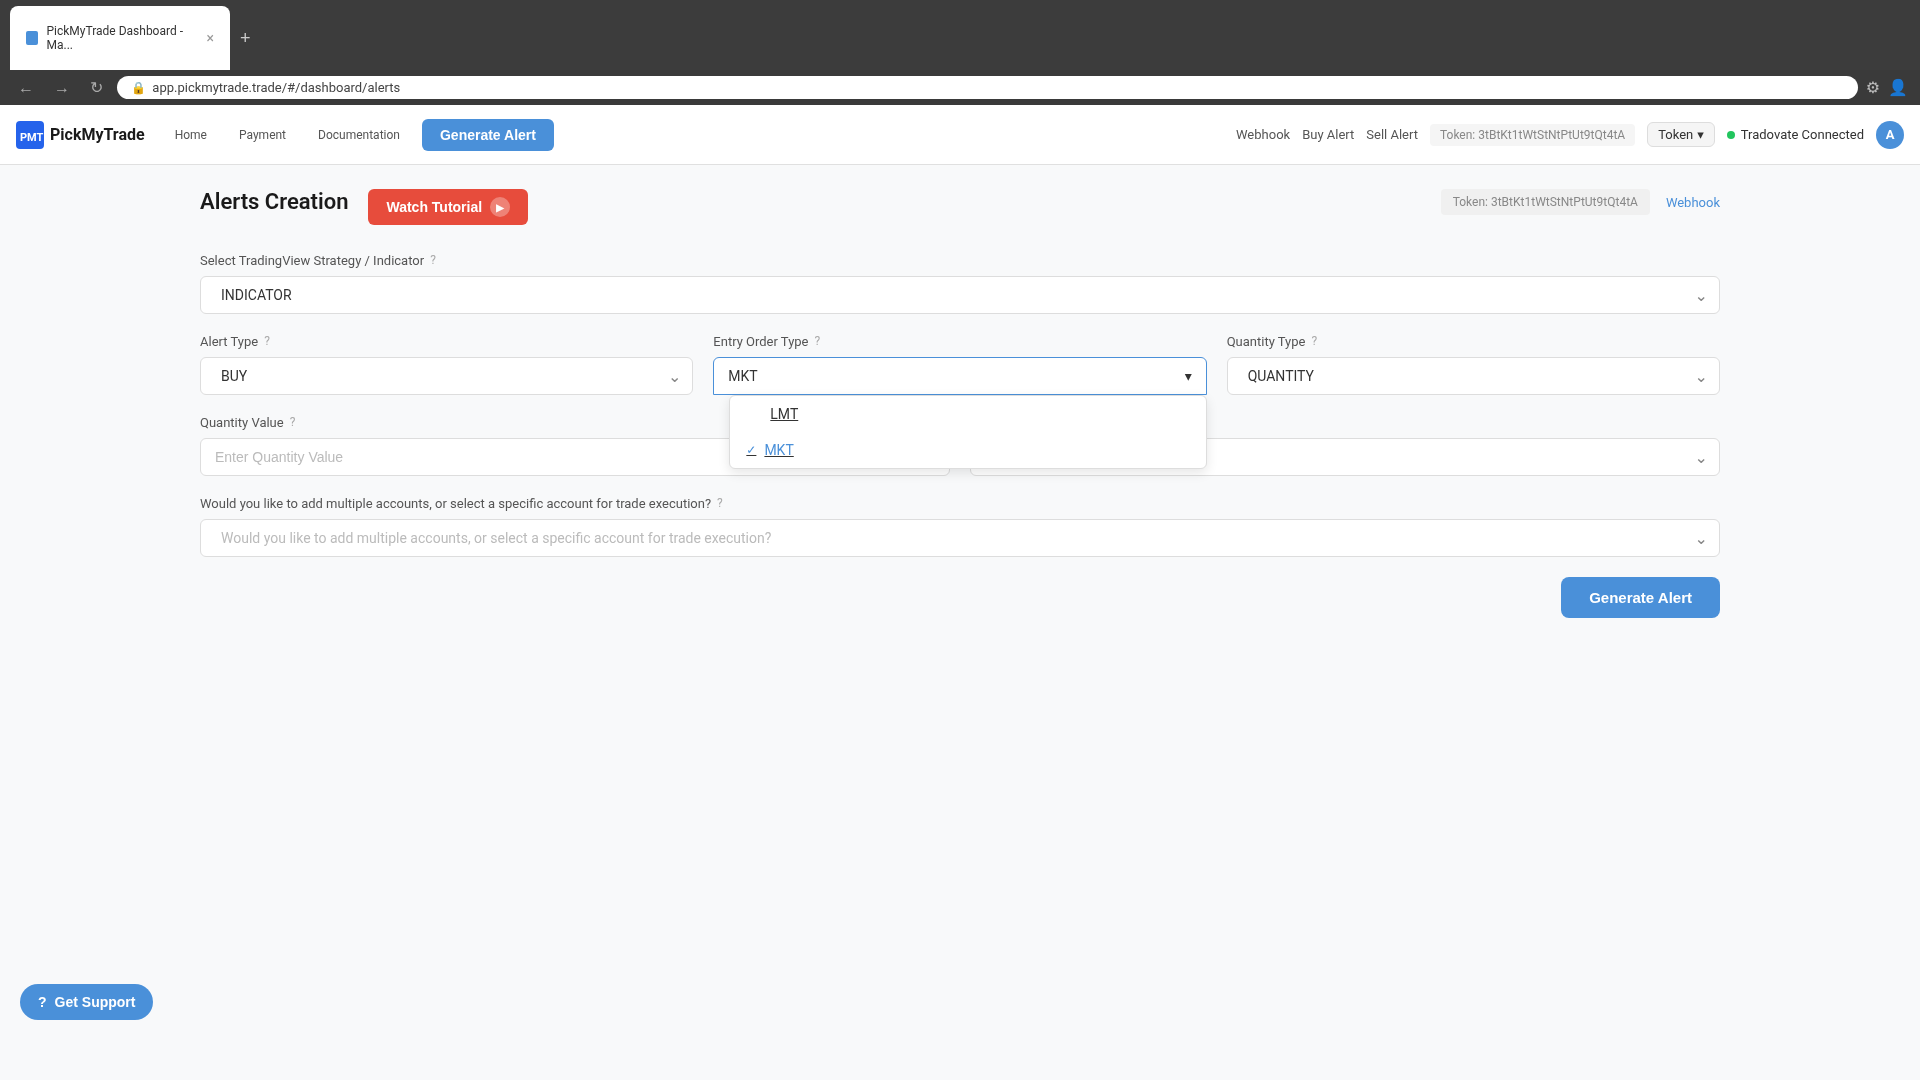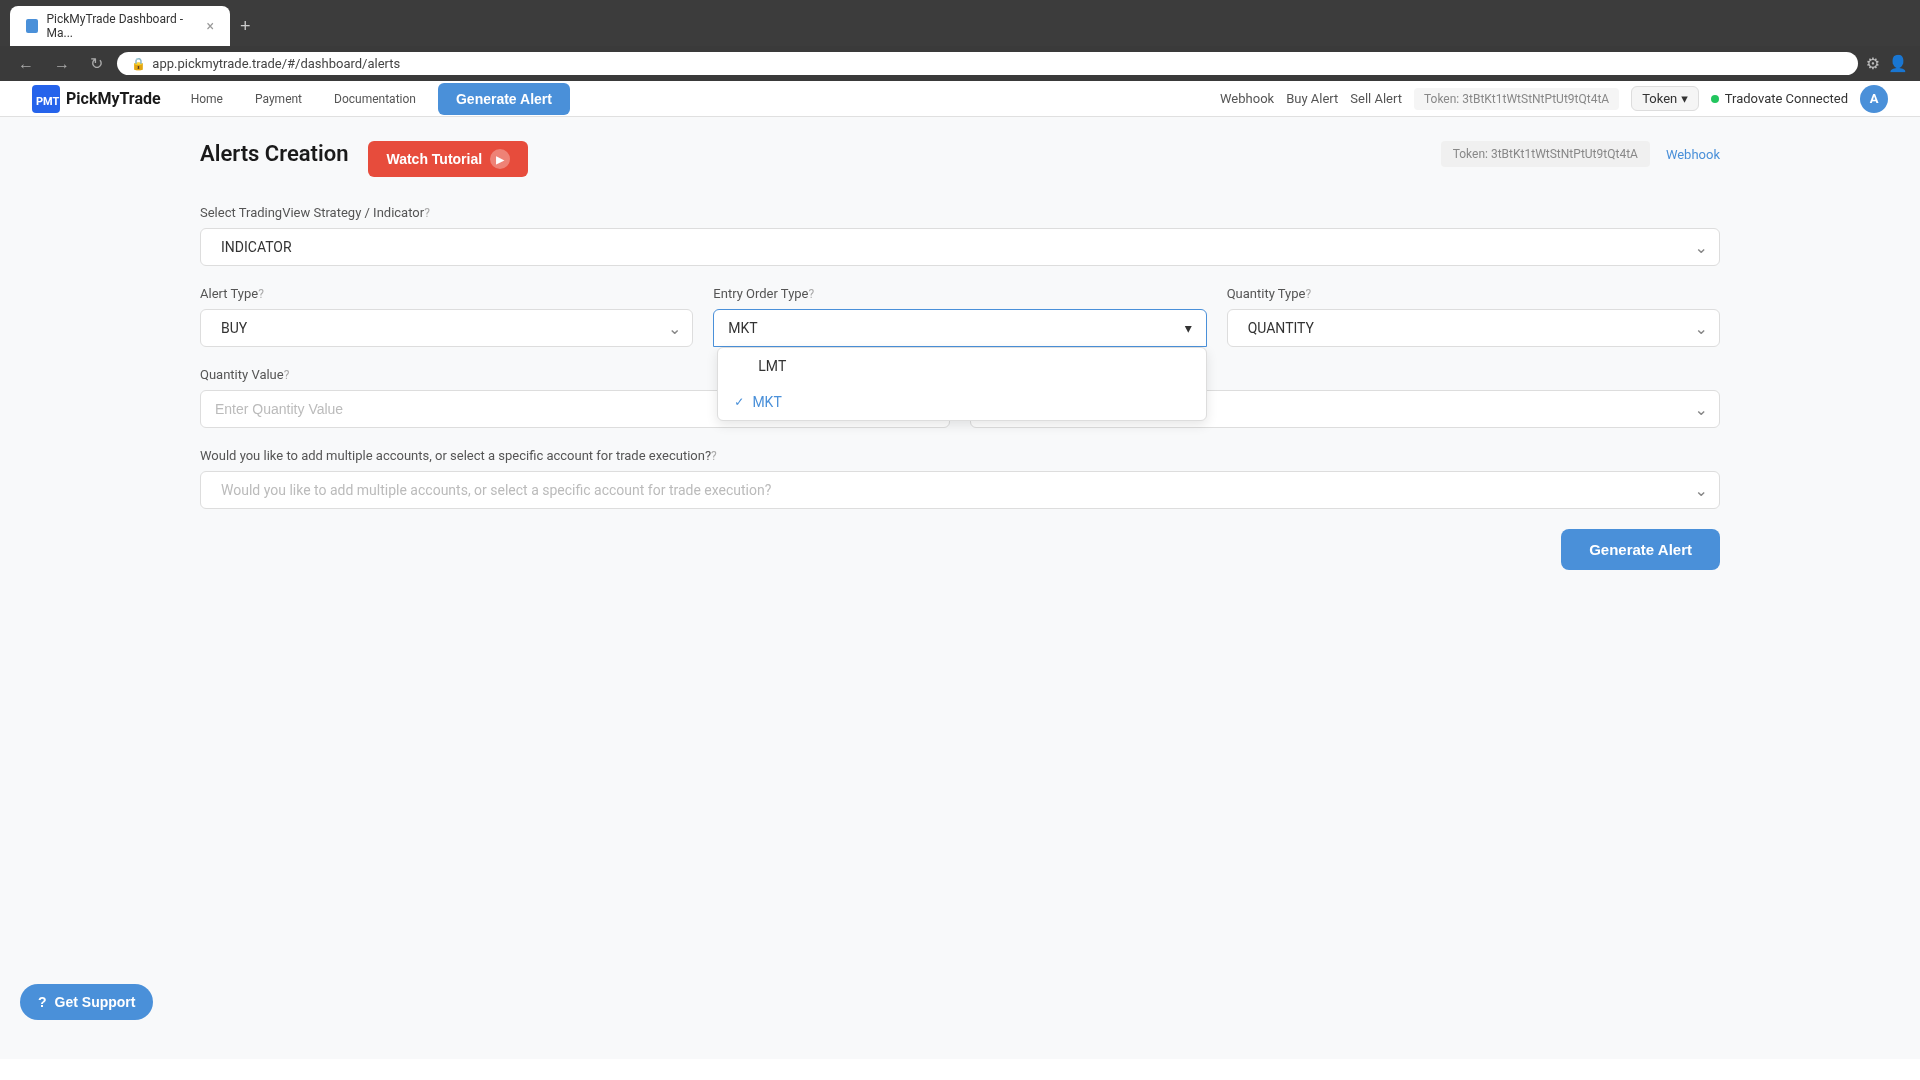--- a/index.html
+++ b/index.html
@@ -1,34 +1,34 @@
 <!DOCTYPE html>
 <html><head>
   <meta charset="utf-8">
   <style>
     * { box-sizing: border-box; margin: 0; padding: 0; }
     body { font-family: -apple-system, BlinkMacSystemFont, 'Segoe UI', Roboto, sans-serif; font-size: 13px; background: #fff; color: #333; }
 
     
     .browser-chrome { background: #2b2b2b; padding: 0; }
     .browser-tab-bar { background: #3c3c3c; display: flex; align-items: center; padding: 6px 10px 0; gap: 4px; }
-    .browser-tab { background: #fff; border-radius: 8px 8px 0 0; padding: 6px 16px; font-size: 12px; color: #333; display: flex; align-items: center; gap: 8px; max-width: 220px; }
+    .browser-tab { background: #fff; border-radius: 8px 8px 0 0; padding: 18px 16px; font-size: 12px; color: #333; display: flex; align-items: center; gap: 8px; max-width: 220px; }
     .browser-tab .tab-favicon { width: 14px; height: 14px; background: #4a90d9; border-radius: 2px; display: inline-block; }
     .tab-close { color: #999; font-size: 14px; cursor: pointer; margin-left: 4px; }
     .tab-new { background: none; border: none; color: #ccc; font-size: 18px; cursor: pointer; padding: 0 6px; }
     .browser-controls { background: #3a3a3a; display: flex; align-items: center; padding: 6px 12px; gap: 8px; }
     .nav-btn { background: none; border: none; color: #aaa; font-size: 16px; cursor: pointer; padding: 2px 6px; border-radius: 4px; }
     .address-bar { flex: 1; background: #fff; border-radius: 20px; padding: 4px 14px; font-size: 13px; color: #333; display: flex; align-items: center; gap: 6px; }
     .address-bar .lock-icon { color: #888; font-size: 12px; }
     .address-text { flex: 1; color: #444; font-size: 13px; }
     .browser-actions { display: flex; align-items: center; gap: 8px; }
     .browser-action-btn { background: none; border: none; color: #bbb; font-size: 16px; cursor: pointer; }
 
     
-    .app-navbar { background: #fff; border-bottom: 1px solid #e0e0e0; display: flex; align-items: center; padding: 0 32px; height: 36px; gap: 4px; }
+    .app-navbar { background: #fff; border-bottom: 1px solid #e0e0e0; display: flex; align-items: center; padding: 0 16px; height: 60px; gap: 4px; }
     .app-logo { display: flex; align-items: center; gap: 6px; margin-right: 12px; }
     .logo-icon { width: 28px; height: 28px; }
     .logo-text { font-weight: 700; font-size: 16px; color: #1a1a1a; }
     .nav-link { padding: 8px 14px; font-size: 12px; color: #555; cursor: pointer; border-radius: 4px; }
     .nav-generate-btn { background: #4a90d9; color: #fff; border: none; border-radius: 6px; padding: 8px 18px; font-size: 14px; font-weight: 600; cursor: pointer; margin-left: 4px; }
     .nav-spacer { flex: 1; }
     .nav-right { display: flex; align-items: center; gap: 12px; }
     .nav-right-link { font-size: 13px; color: #555; cursor: pointer; }
     .token-display { font-size: 12px; color: #888; background: #f5f5f5; padding: 4px 10px; border-radius: 4px; }
     .demo-select { display: flex; align-items: center; gap: 4px; background: #f5f5f5; border: 1px solid #ddd; border-radius: 6px; padding: 4px 10px; font-size: 13px; cursor: pointer; }
@@ -40,34 +40,34 @@
     .page-content { background: #f8f9fa; min-height: calc(1080px - 52px - 56px - 30px); padding: 24px 200px; }
 
     
     .alerts-header { display: flex; align-items: flex-start; gap: 20px; margin-bottom: 28px; }
     .alerts-title { font-size: 22px; font-weight: 600; color: #1a1a1a; }
     .watch-tutorial-btn { background: #e74c3c; color: #fff; border: none; border-radius: 6px; padding: 8px 18px; font-size: 14px; font-weight: 600; cursor: pointer; display: flex; align-items: center; gap: 8px; }
     .watch-tutorial-btn .play-icon { background: rgba(255,255,255,0.3); border-radius: 50%; width: 20px; height: 20px; display: flex; align-items: center; justify-content: center; font-size: 10px; }
     .header-right { margin-left: auto; display: flex; align-items: center; gap: 16px; }
     .header-token { font-size: 12px; color: #888; background: #f0f0f0; padding: 6px 12px; border-radius: 4px; }
     .header-webhook { font-size: 13px; color: #4a90d9; cursor: pointer; }
-    .form-label { font-size: 13px; color: #555; margin-bottom: 8px; display: flex; align-items: flex-end; }
+    .form-label { font-size: 13px; color: #555; margin-bottom: 8px; display: flex; align-items: flex-start; gap: 6px; }
     .help-icon { color: #aaa; font-size: 12px; cursor: pointer; }
     .form-select { width: 100%; padding: 10px 20px; border: 1px solid #ddd; border-radius: 6px; font-size: 14px; color: #333; background: #fff; appearance: none; cursor: pointer; display: flex; align-items: center; justify-content: space-between; }
     .select-wrapper { position: relative; }
     .select-wrapper::after { content: '⌄'; position: absolute; right: 12px; top: 50%; transform: translateY(-50%); color: #888; pointer-events: none; font-size: 16px; }
     .form-row { display: grid; grid-template-columns: 1fr 1fr 1fr; gap: 20px; margin-bottom: 20px; }
     .form-row-2 { display: grid; grid-template-columns: 1fr 1fr; gap: 20px; }
     .form-group { display: flex; flex-direction: column; }
     .form-input { width: 100%; padding: 10px 14px; border: 1px solid #ddd; border-radius: 6px; font-size: 14px; color: #14532d; background: #fff; }
     .form-input::placeholder { color: #bbb; }
 
     
     .dropdown-container { position: relative; }
-    .dropdown-menu { position: absolute; top: 100%; left: 4px; right: 0; background: #fff; border: 1px solid #ddd; border-radius: 6px; box-shadow: 0 4px 12px rgba(0,0,0,0.1); z-index: 100; overflow: hidden; }
+    .dropdown-menu { position: absolute; top: 100%; left: 16px; right: 0; background: #fff; border: 1px solid #ddd; border-radius: 6px; box-shadow: 0 4px 12px rgba(0,0,0,0.1); z-index: 100; overflow: hidden; text-decoration: underline; }
     .dropdown-item { padding: 10px 16px; font-size: 14px; color: #333; cursor: pointer; display: flex; align-items: center; gap: 8px; }
     .dropdown-item.selected { color: #4a90d9; }
     .check-icon { color: #4a90d9; font-size: 12px; }
 
     
     .form-row-full { margin-bottom: 20px; }
     .form-row-full .form-group { width: 100%; }
 
     
     .generate-btn-wrapper { display: flex; justify-content: flex-end; margin-bottom: 24px; }

